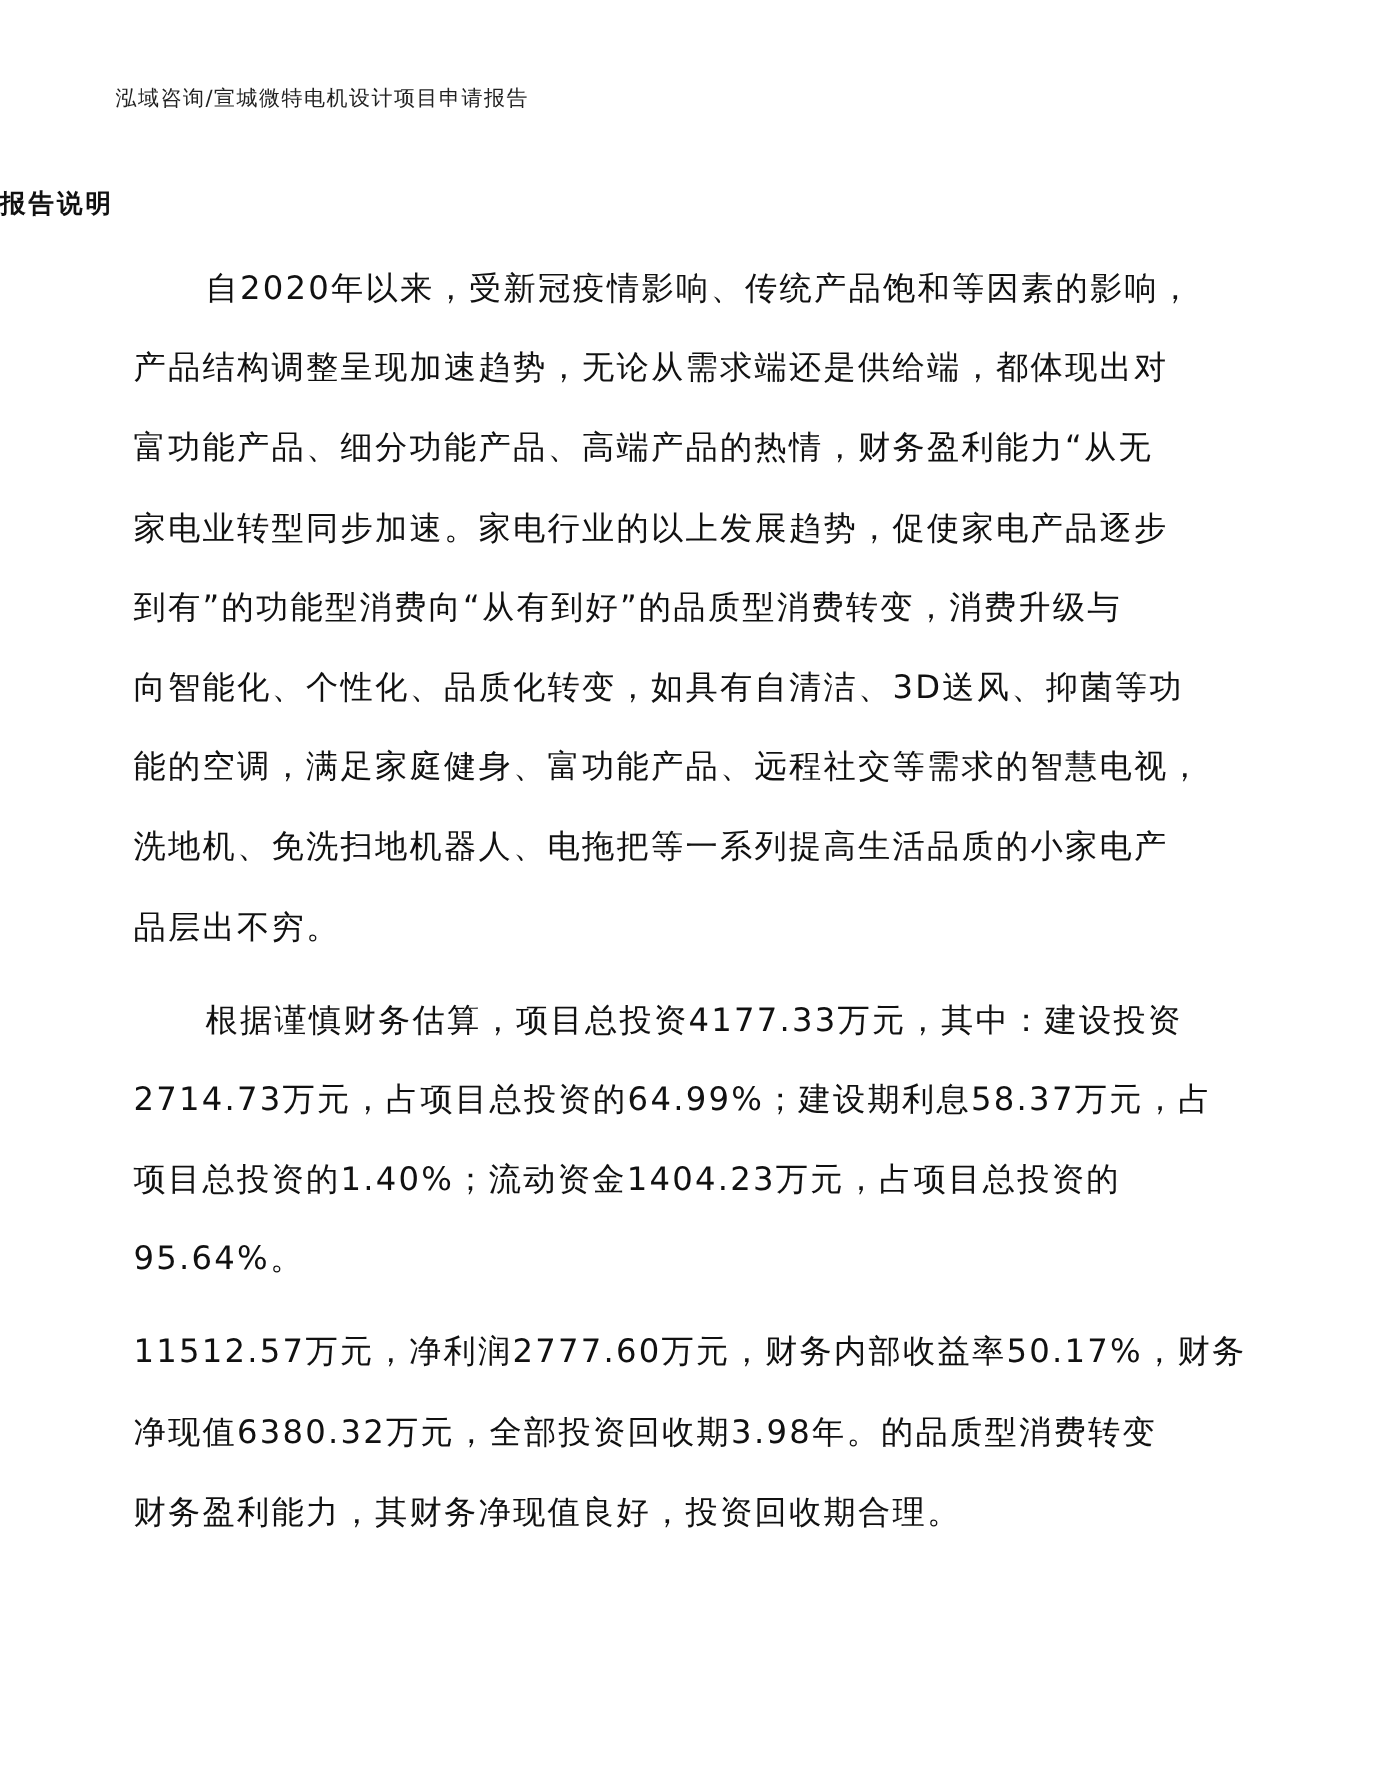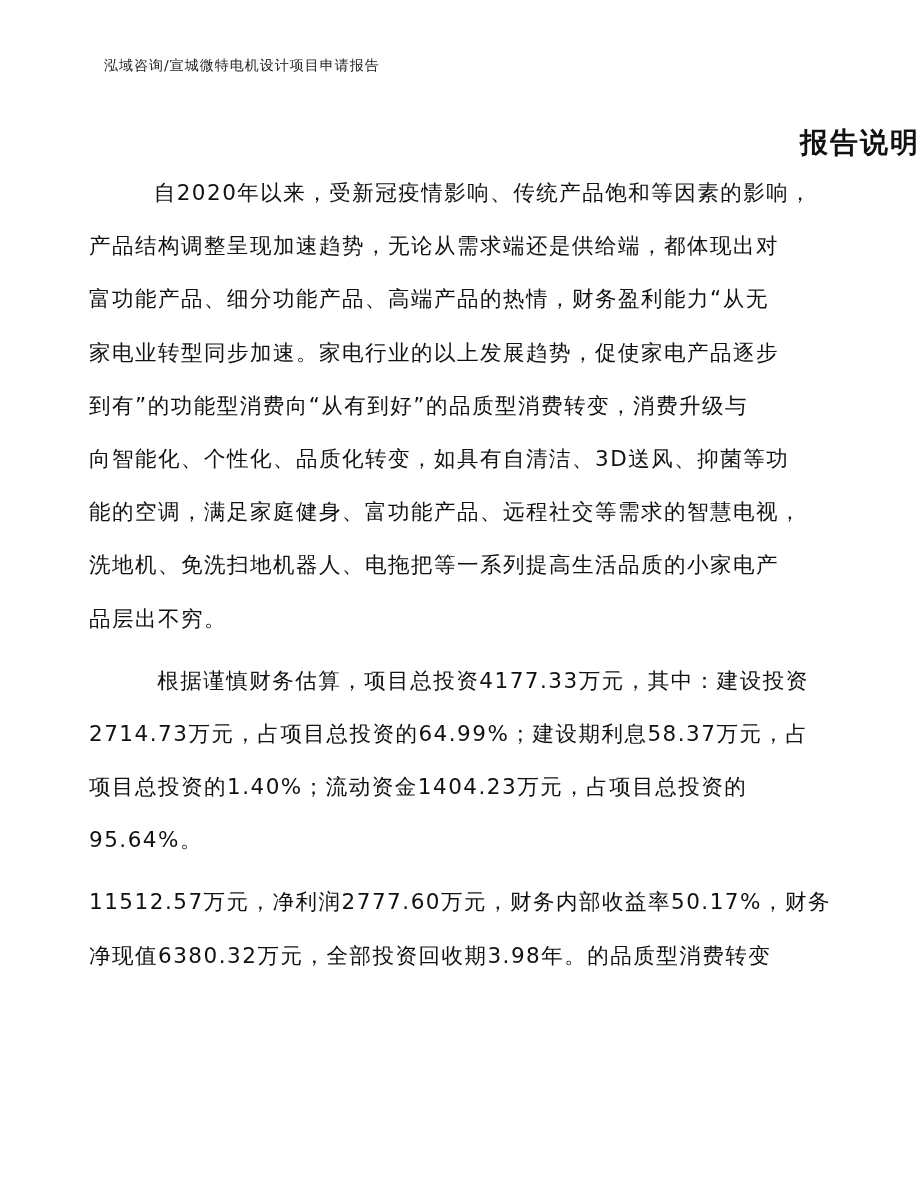--- a/index.html
+++ b/index.html
@@ -1,26 +1,26 @@
 <!DOCTYPE html>
 <html><head>
 <meta charset="utf-8">
 <style>
   html, body { margin: 0; padding: 0; background: #ffffff; }
   body { width: 920px; height: 1191px; position: relative; overflow: hidden;
          font-family: "DejaVu Serif", "Liberation Serif", serif; color: #111; }
-  .header { position: absolute; left: 104px; top: 57px; font-size: 14px; letter-spacing: 1px; color: #222;
+  .header { position: absolute; left: 77px; top: 57px; font-size: 14px; letter-spacing: 1px; color: #222;
             font-family: "DejaVu Sans", sans-serif; }
-  .title { position: absolute; left: 0; width: 920px; top: 124px; text-align: right;
-           font-size: 28px; font-weight: bold; letter-spacing: 2px;
+  .title { position: absolute; left: 0; width: 920px; top: 124px; text-align: left;
+           font-size: 17px; font-weight: bold; letter-spacing: 2px;
            font-family: "DejaVu Sans", sans-serif; }
   .body { position: absolute; left: 89px; width: 740px; top: 166px; }
   .line { height: 53.2px; line-height: 53.2px; font-size: 21.5px; white-space: nowrap;
           letter-spacing: 1.5px; font-family: "DejaVu Sans", sans-serif; }
-  .indent { padding-left: 48px; text-align: center; }
+  .indent { padding-left: 48px; }
   .gap { height: 9px; }
 </style>
 </head>
 <body>
 
 <div class="header">泓域咨询/宣城微特电机设计项目申请报告</div>
 <div class="title">报告说明</div>
 
 <div class="body">
   <div>
@@ -38,14 +38,15 @@
   <div>
     <div class="line indent">根据谨慎财务估算，项目总投资4177.33万元，其中：建设投资</div>
     <div class="line">2714.73万元，占项目总投资的64.99%；建设期利息58.37万元，占</div>
     <div class="line">项目总投资的1.40%；流动资金1404.23万元，占项目总投资的</div>
     <div class="line">95.64%。</div>
   </div>
   <div class="gap"></div>
   <div>
     <div class="line">11512.57万元，净利润2777.60万元，财务内部收益率50.17%，财务</div>
     <div class="line">净现值6380.32万元，全部投资回收期3.98年。的品质型消费转变</div>
+    <div class="line">财务盈利能力，其财务净现值良好，投资回收期合理。</div>
   </div>
 </div>
 
 </body></html>

